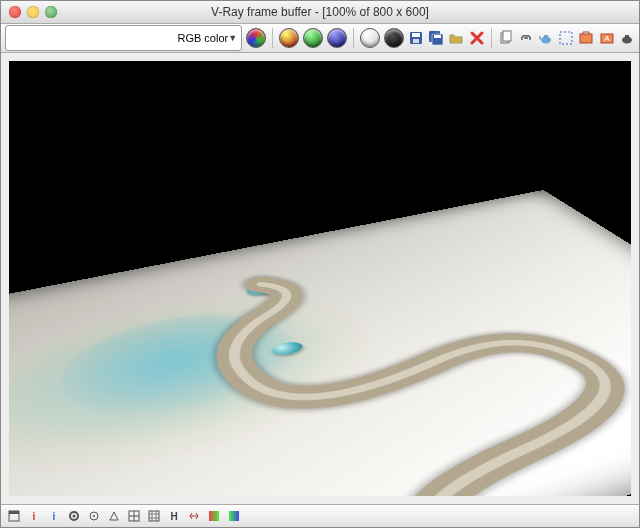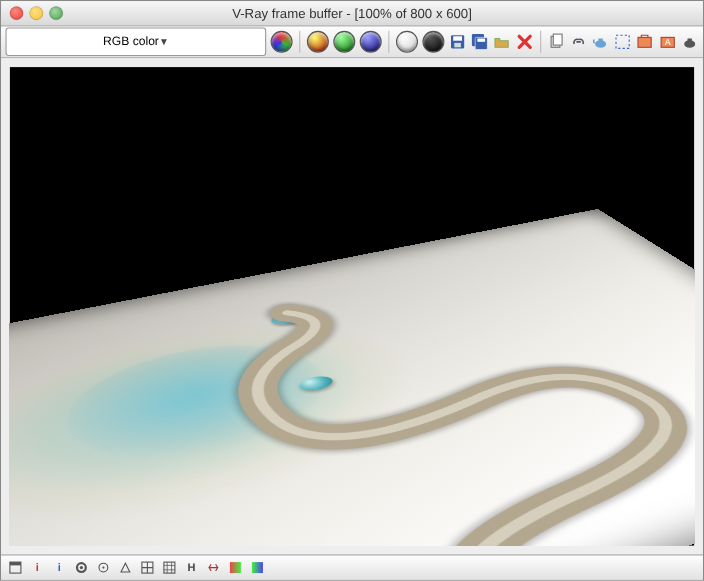--- a/index.html
+++ b/index.html
@@ -62,21 +62,21 @@
   .channel {
     width: 290px;
     height: 20px;
     background: #fff;
     border: 1px solid #999;
     border-radius: 3px;
     font-size: 11px;
     padding: 12px 4px;
     display: flex;
     align-items: center;
-    justify-content: center;
+    justify-content: flex-end;
     box-sizing: border-box;
   }
   .channel .arrow {
     font-size: 9px;
     color: #444;
   }
   .tb-btn {
     width: 20px; height: 20px;
     display: flex; align-items: center; justify-content: center;
     border-radius: 3px;

